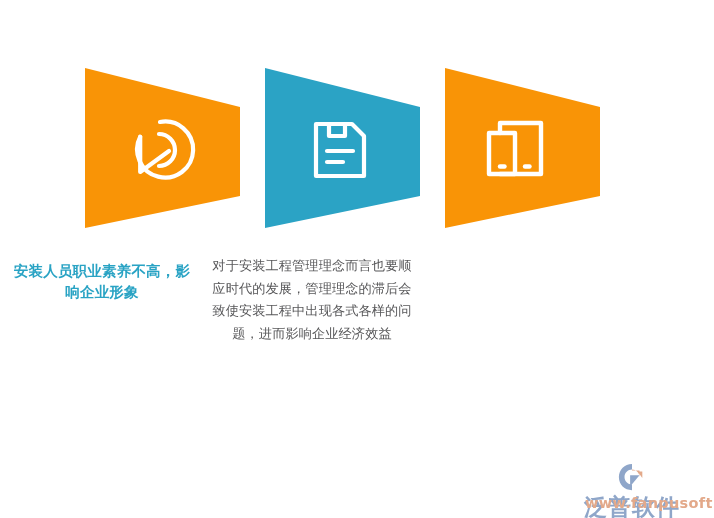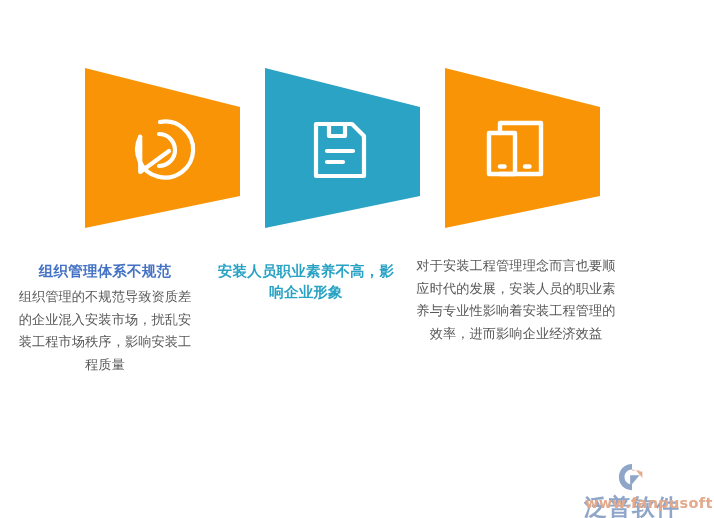--- a/index.html
+++ b/index.html
@@ -151,31 +151,27 @@
           <rect x="489" y="133" width="26" height="41"></rect>
           <path d="M 500 166.5 L 504.5 166.5"></path>
           <path d="M 525 166.5 L 529.5 166.5"></path>
         </g>
       </g>
     </svg>
   </div>
 
   <div class="columns">
 
-    <div class="column col-1">
-      <div class="col-title" style="color:#4472C4">组织管理体系不规范</div>
-      <div class="col-body">组织管理的不规范导致资质差的企业混入安装市场，扰乱安装工程市场秩序，影响安装工程质量</div>
-    </div>
 
     <div class="column col-2">
       <div class="col-title" style="color:#29A3C4">安装人员职业素养不高，影响企业形象</div>
     </div>
 
     <div class="column col-3">
-      <div class="col-body">对于安装工程管理理念而言也要顺应时代的发展，安装人员的职业素养与专业性影响着安装工程管理的效率，进而影响企业经济效益</div>
+      <div class="col-body">对于安装工程管理理念而言也要顺应时代的发展，管理理念的滞后会致使安装工程中出现各式各样的问题，进而影响企业经济效益</div>
     </div>
   </div>
 
   <div class="watermark">
     <div class="wm-row">
       <svg class="wm-mark" viewBox="0 0 32 32" xmlns="http://www.w3.org/2000/svg">
         <path d="M16 2 C8 2 2 8 2 16 C2 24 8 30 16 30 L16 24 C11.6 24 8 20.4 8 16 C8 11.6 11.6 8 16 8 Z" fill="#8FA6C9"></path>
         <path d="M16 8 C20.4 8 24 11.6 24 16 L24 9 L16 9 Z" fill="#E3A98A"></path>
         <path d="M14 14 L24 14 L14 26 Z" fill="#8FA6C9"></path>
         <path d="M22 10 L27 10 L27 17 Z" fill="#E3A98A"></path>

